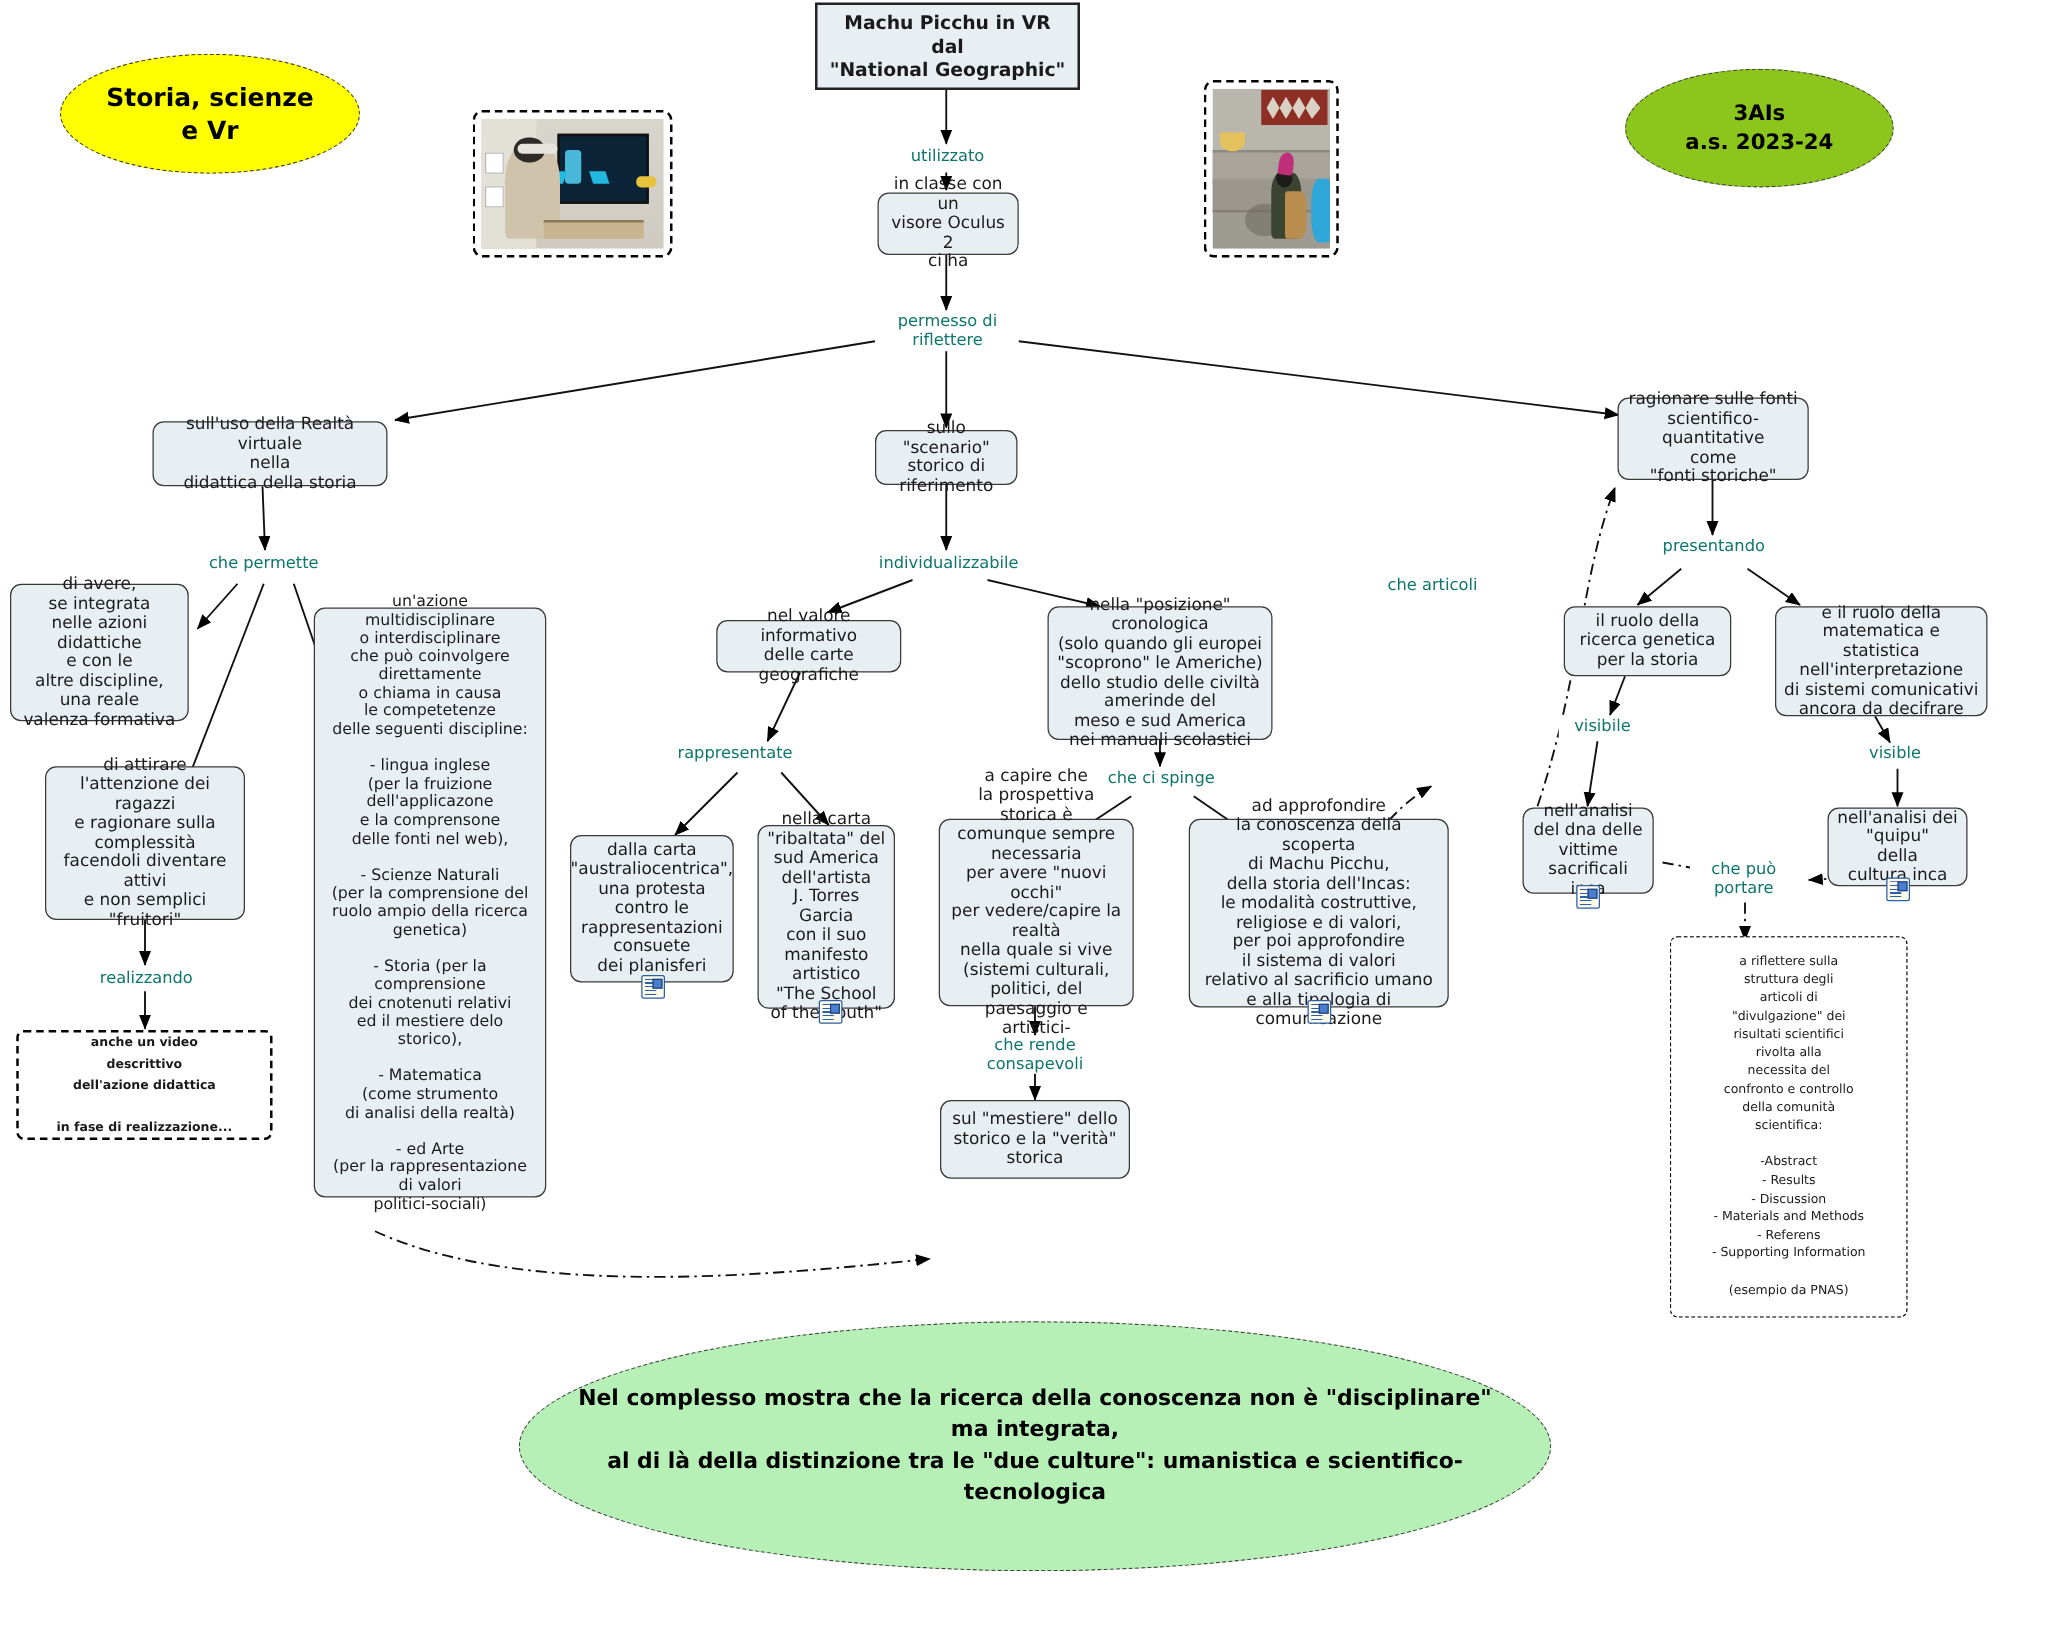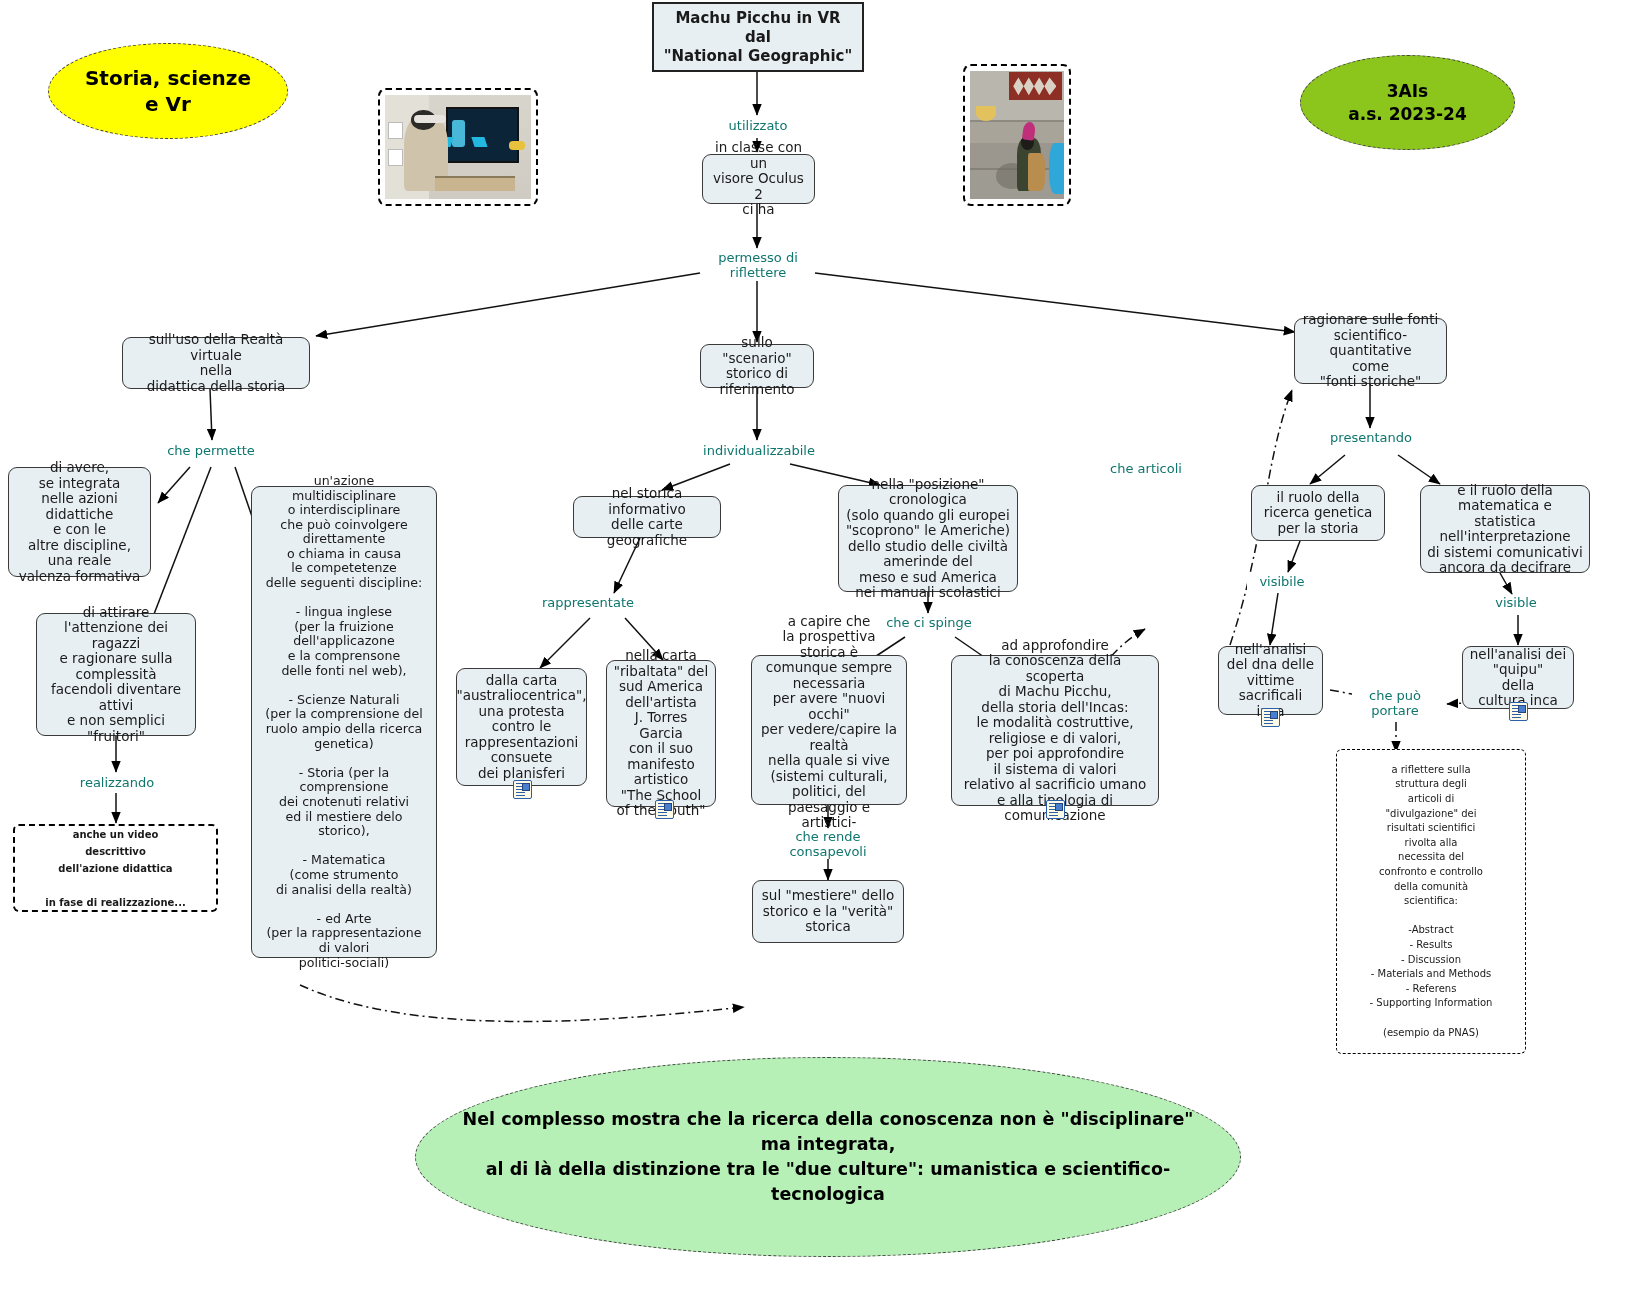--- a/index.html
+++ b/index.html
@@ -255,21 +255,21 @@
 attivi
 e non semplici
 "fruitori"</div>
 
   <div class="node dashed" style="left:13px;top:824px;width:205px;height:88px;font-size:10px;line-height:17px;">anche un video
 descrittivo
 dell'azione didattica
 
 in fase di realizzazione...</div>
 
-  <div class="node" style="left:573px;top:496px;width:148px;height:42px;">nel storica informativo
+  <div class="node" style="left:573px;top:496px;width:148px;height:42px;">nel valore informativo
 delle carte geografiche</div>
 
   <div class="node" style="left:456px;top:668px;width:131px;height:118px;">dalla carta
 "australiocentrica",
 una protesta
 contro le
 rappresentazioni
 consuete
 dei planisferi</div>
 

